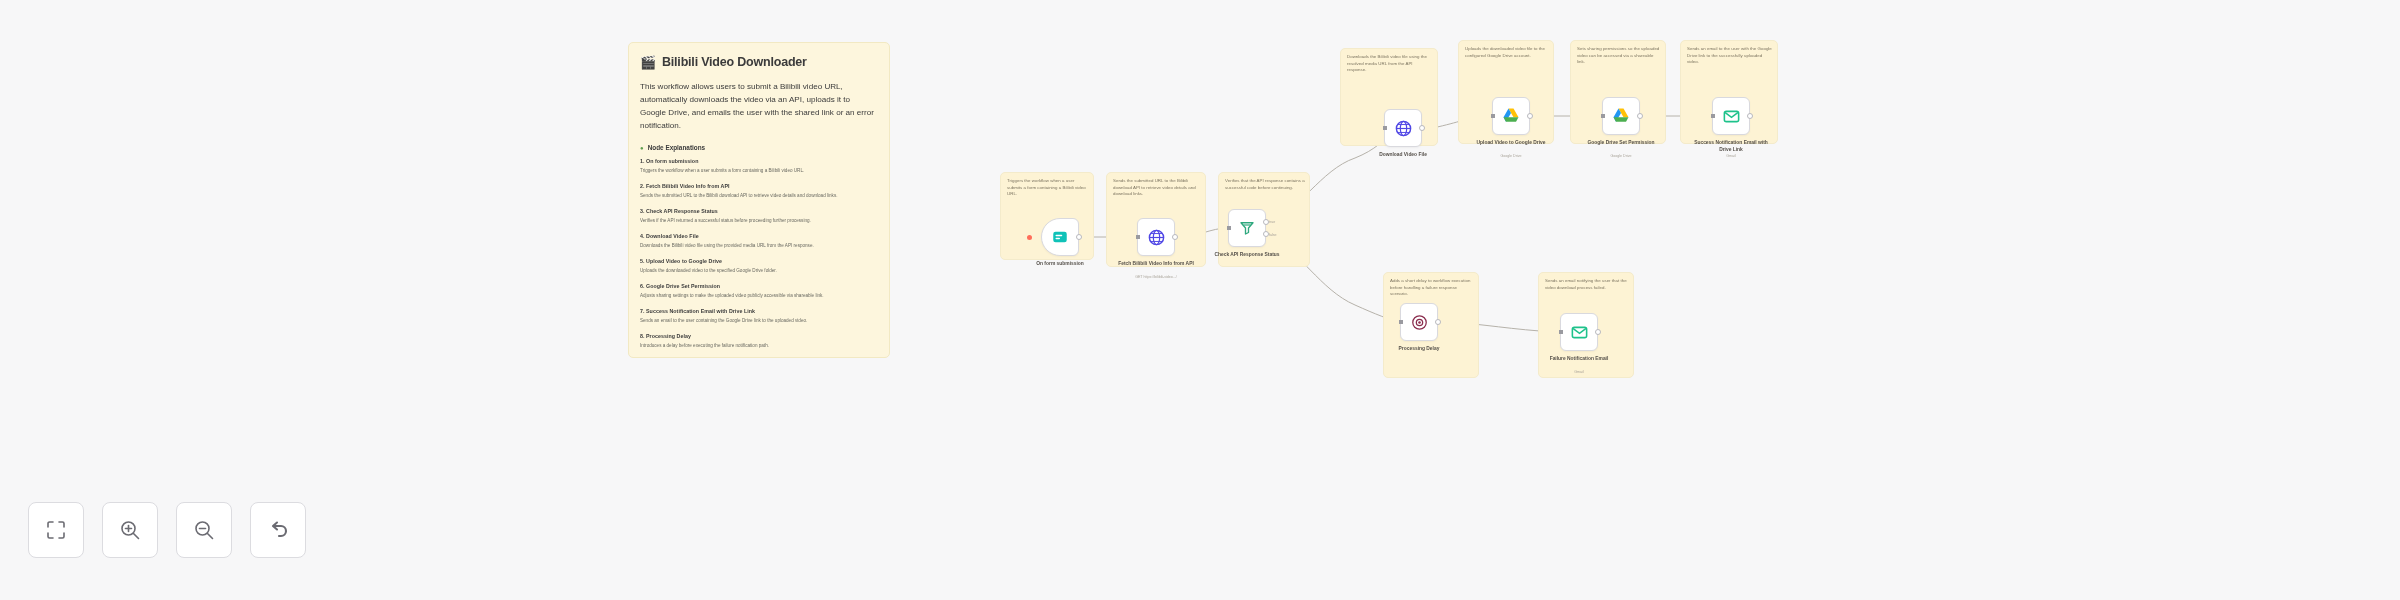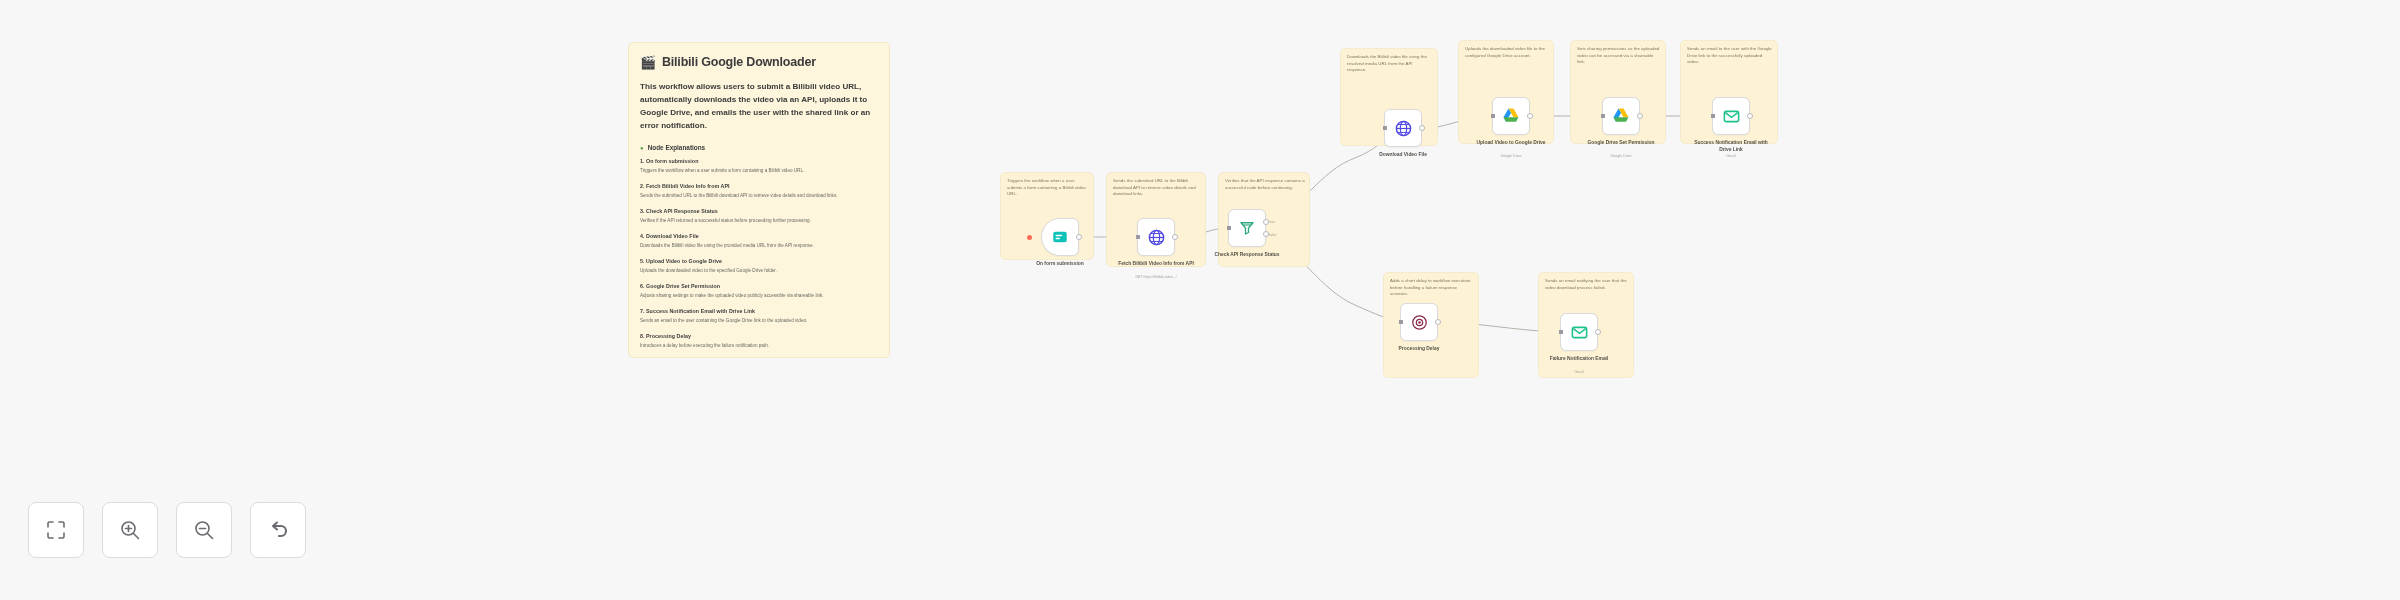--- a/index.html
+++ b/index.html
@@ -27,21 +27,21 @@
     overflow: hidden;
   }
   .sticky-title {
     display: flex; align-items: center; gap: 6px;
     font-size: 12.5px; font-weight: bold; color: #3b3b3b;
     letter-spacing: -0.2px;
     margin-bottom: 11px;
   }
   .sticky-emoji { font-size: 13px; line-height: 1; }
   .sticky-desc {
-    font-size: 8.1px; font-weight: bold; color: #3b3b3b;
+    font-size: 8.1px; font-weight: normal; color: #3b3b3b;
     line-height: 1.62; margin-bottom: 12px;
   }
   .sec-head {
     display: flex; align-items: baseline; gap: 4px;
     font-size: 6.4px; font-weight: bold; color: #3b3b3b;
     margin-bottom: 7px;
   }
   .sec-dot { color: #5e9e4e; font-size: 6px; }
   .item-title {
     font-size: 5.3px; font-weight: bold; color: #3b3b3b;
@@ -149,21 +149,21 @@
       <path d="M1482,116 L1492,116"></path>
       <path d="M1530,116 L1602,116"></path>
       <path d="M1640,116 L1712,116"></path>
       <path d="M1438,322 C1470,322 1500,328 1540,331 C1560,332 1575,332 1585,332"></path>
     </g>
   </svg>
 
   <div class="sticky">
     <div class="sticky-title">
       <span class="sticky-emoji">🎬</span>
-      <span>Bilibili Google Downloader</span>
+      <span>Bilibili Video Downloader</span>
     </div>
     <div class="sticky-desc">This workflow allows users to submit a Bilibili video URL, automatically downloads the video via an API, uploads it to Google Drive, and emails the user with the shared link or an error notification.</div>
     <div class="sec-head">
       <span class="sec-dot">●</span>
       <span>Node Explanations</span>
     </div>
     <div>
       <div class="item-title">1. On form submission</div>
       <div class="item-desc">Triggers the workflow when a user submits a form containing a Bilibili video URL.</div>
       <div class="item-title">2. Fetch Bilibili Video Info from API</div>

